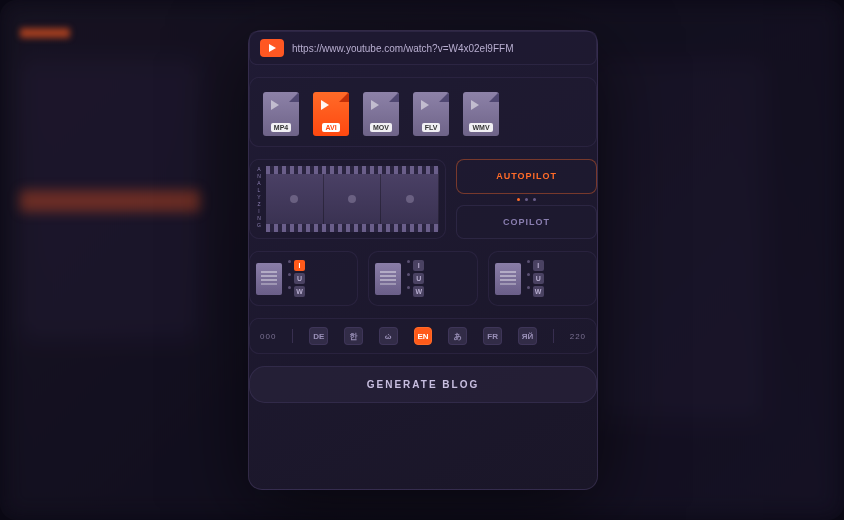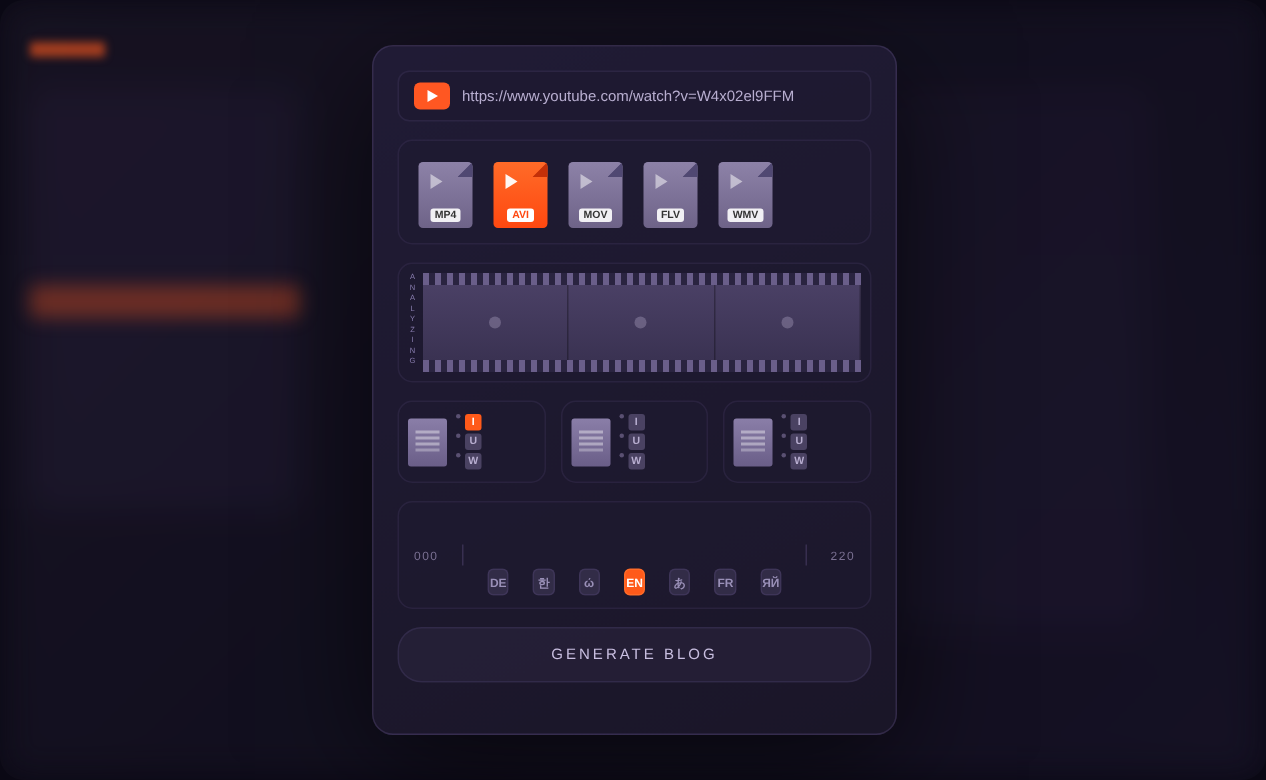--- a/index.html
+++ b/index.html
@@ -26,21 +26,20 @@
     .bg-blur::after { right:80px; top:60px; width:170px; height:360px; background: rgba(70,55,110,0.12); }
     .modal {
       position: absolute;
       left: 248px;
       top: 30px;
       width: 350px;
       height: 460px;
       background: linear-gradient(155deg, #201b35 0%, #1a1628 100%);
       border: 1px solid rgba(120,100,160,0.25);
       border-radius: 14px;
-      padding: 16px;
       box-shadow: 0 20px 80px rgba(0,0,0,0.6);
       display: flex;
       flex-direction: column;
       gap: 12px;
     }
     .url-row {
       display: flex; align-items: center; gap: 8px;
       background: rgba(30,25,48,0.6);
       border: 1px solid rgba(100,85,140,0.2);
       border-radius: 8px;
@@ -174,29 +173,29 @@
       border-radius:10px; padding:8px 10px;
       display:flex; align-items:center; gap:16px;
     }
     .lang-count { font-size:8px; color:#7a7092; letter-spacing:1px; }
     .lang-divider { width:1px; height:14px; background:rgba(120,100,160,0.3); }
     .lang-chip {
       width:20px; height:18px; border-radius:4px;
       background: rgba(60,52,82,0.7);
       border:1px solid rgba(100,85,140,0.25);
       color:#9a90b8; font-size:8px; font-weight:600;
-      display:flex; align-items:center; justify-content:center;margin-top:36px;
+      display:flex; align-items:center; justify-content:center;
     }
     .lang-chip.active { background:#ff5a1a; border-color:#ff6b28; color:#fff; }
     .generate-btn {
       background: rgba(40,34,58,0.7);
       border:1px solid rgba(100,85,140,0.22);
       border-radius:16px; padding:12px;
       text-align:center; color:#c8bee0;
-      font-size:10px; font-weight:400; letter-spacing:2px;
+      font-size:10px; font-weight:700; letter-spacing:2px;
     }
     .orange-text-accent {
       position:absolute; left:20px; top:28px;
       width:50px; height:10px; background: rgba(255,90,30,0.6); border-radius:2px;
       filter: blur(3px);
     }
      .orange-text-accent2 {
       position:absolute; left:20px; top:190px;
       width:180px; height:22px; background: rgba(255,90,30,0.35); border-radius:4px;
       filter: blur(6px);
@@ -254,20 +253,29 @@
   </div>
 
   <div class="mid-row">
     <div class="film-panel">
       <div class="analyzing-vert">ANALYZING</div>
       <div class="filmstrip">
         <div class="frame"></div>
           <div class="frame"></div>
           <div class="frame"></div>
       </div>
+    </div>
+    <div class="mode-col">
+      <div class="mode-btn active">AUTOPILOT</div>
+      <div class="mode-dots">
+          <span class="on"></span>
+          <span></span>
+          <span></span>
+        </div>
+      <div class="mode-btn">COPILOT</div>
     </div>
   </div>
 
   <div class="template-row">
     <div class="template-item">
       <div class="doc-icon"></div>
       <div class="style-col">
         <div class="style-row">
             <div class="style-dot"></div>
             <div class="style-chip lit">I</div>

